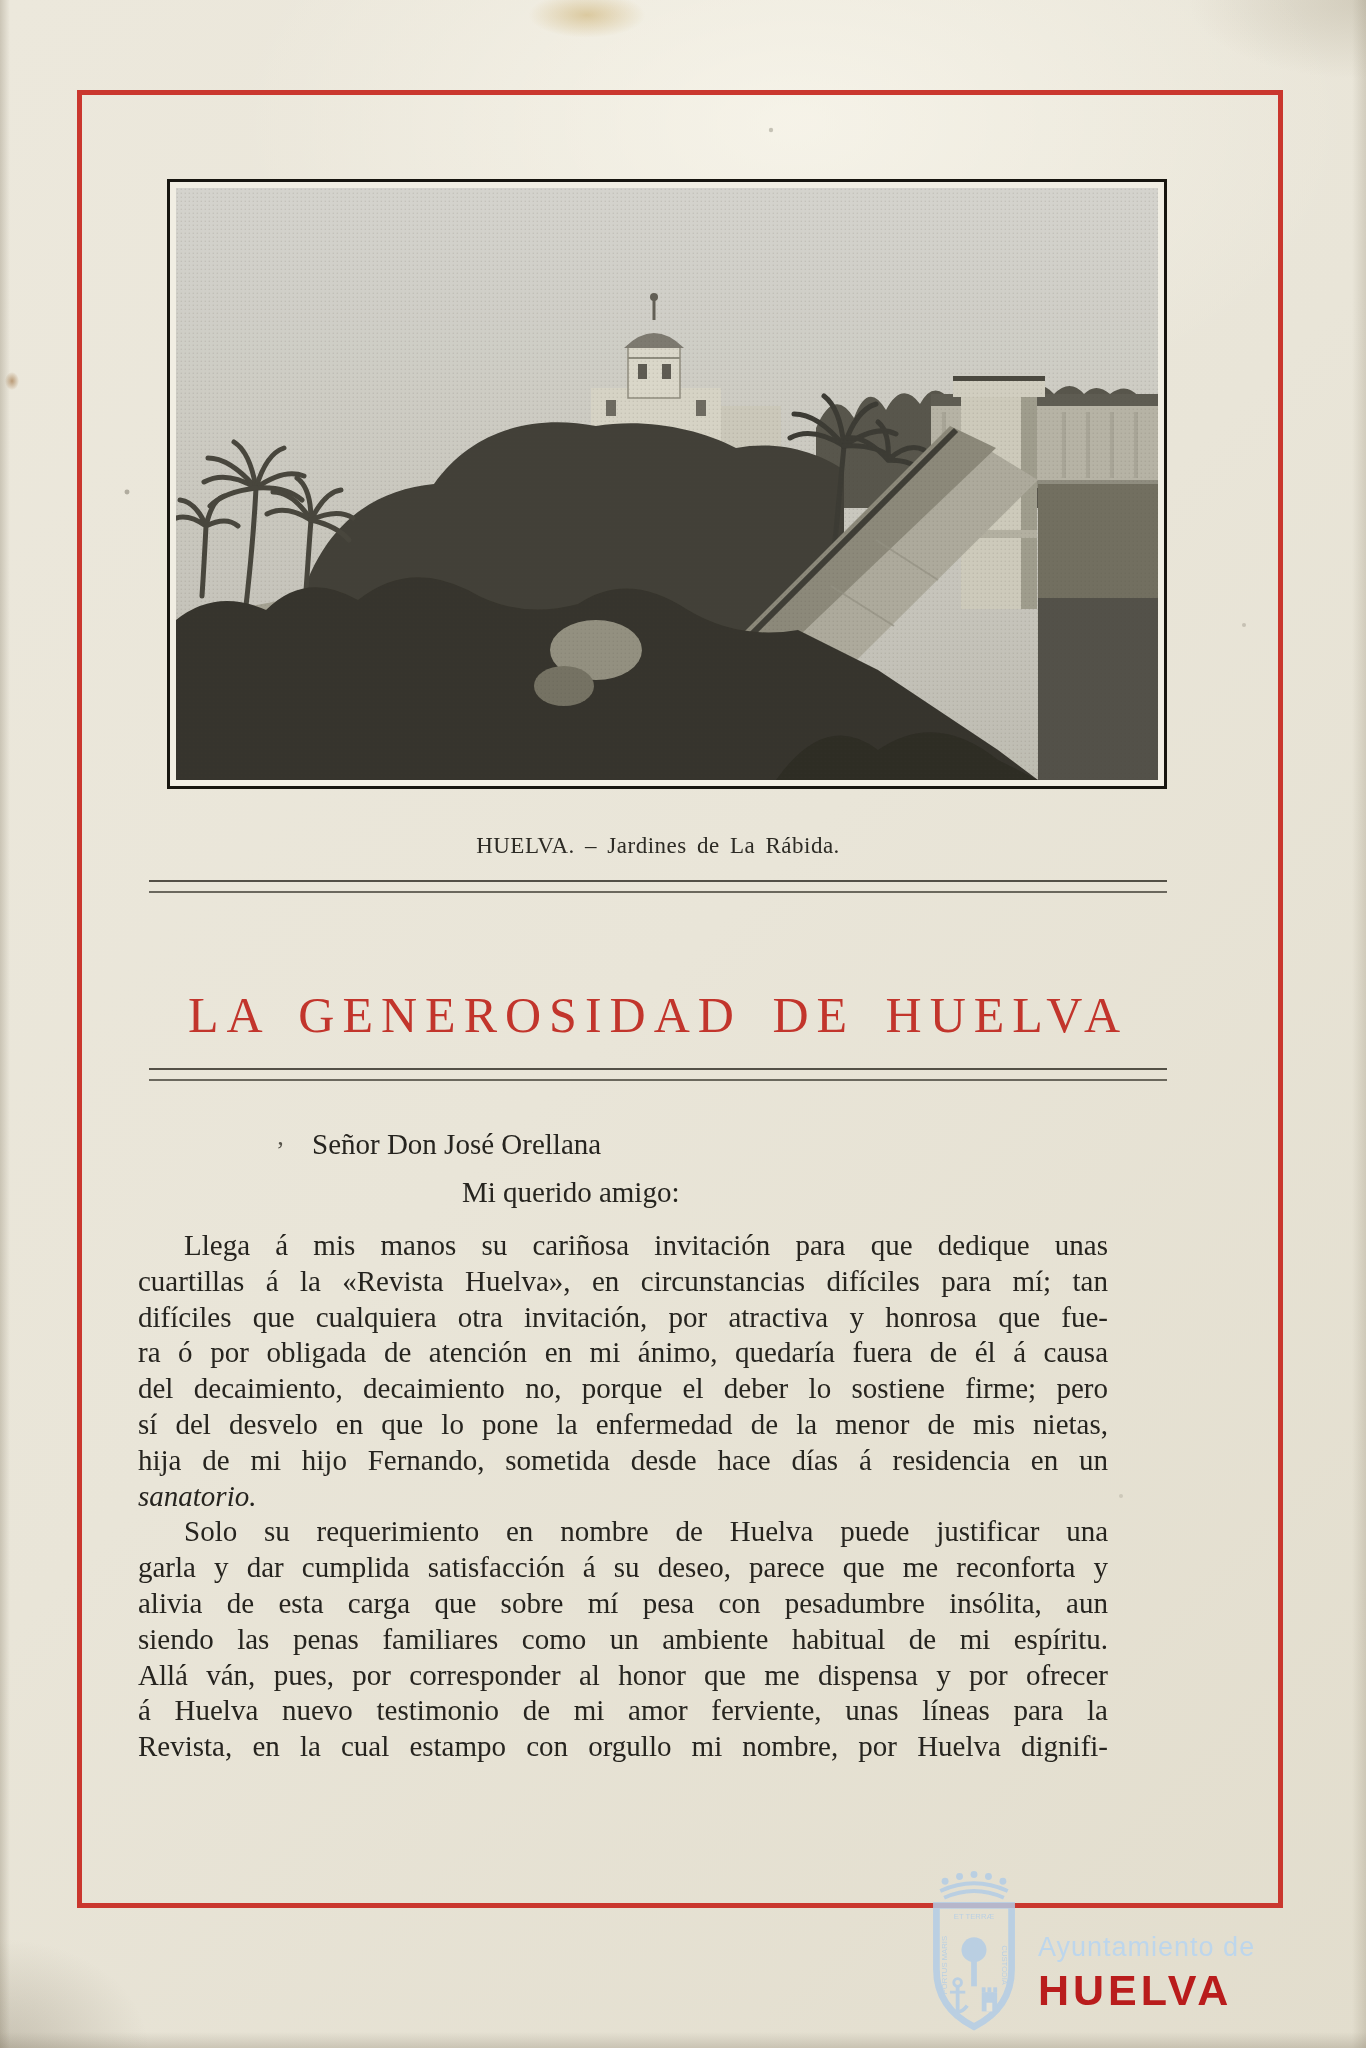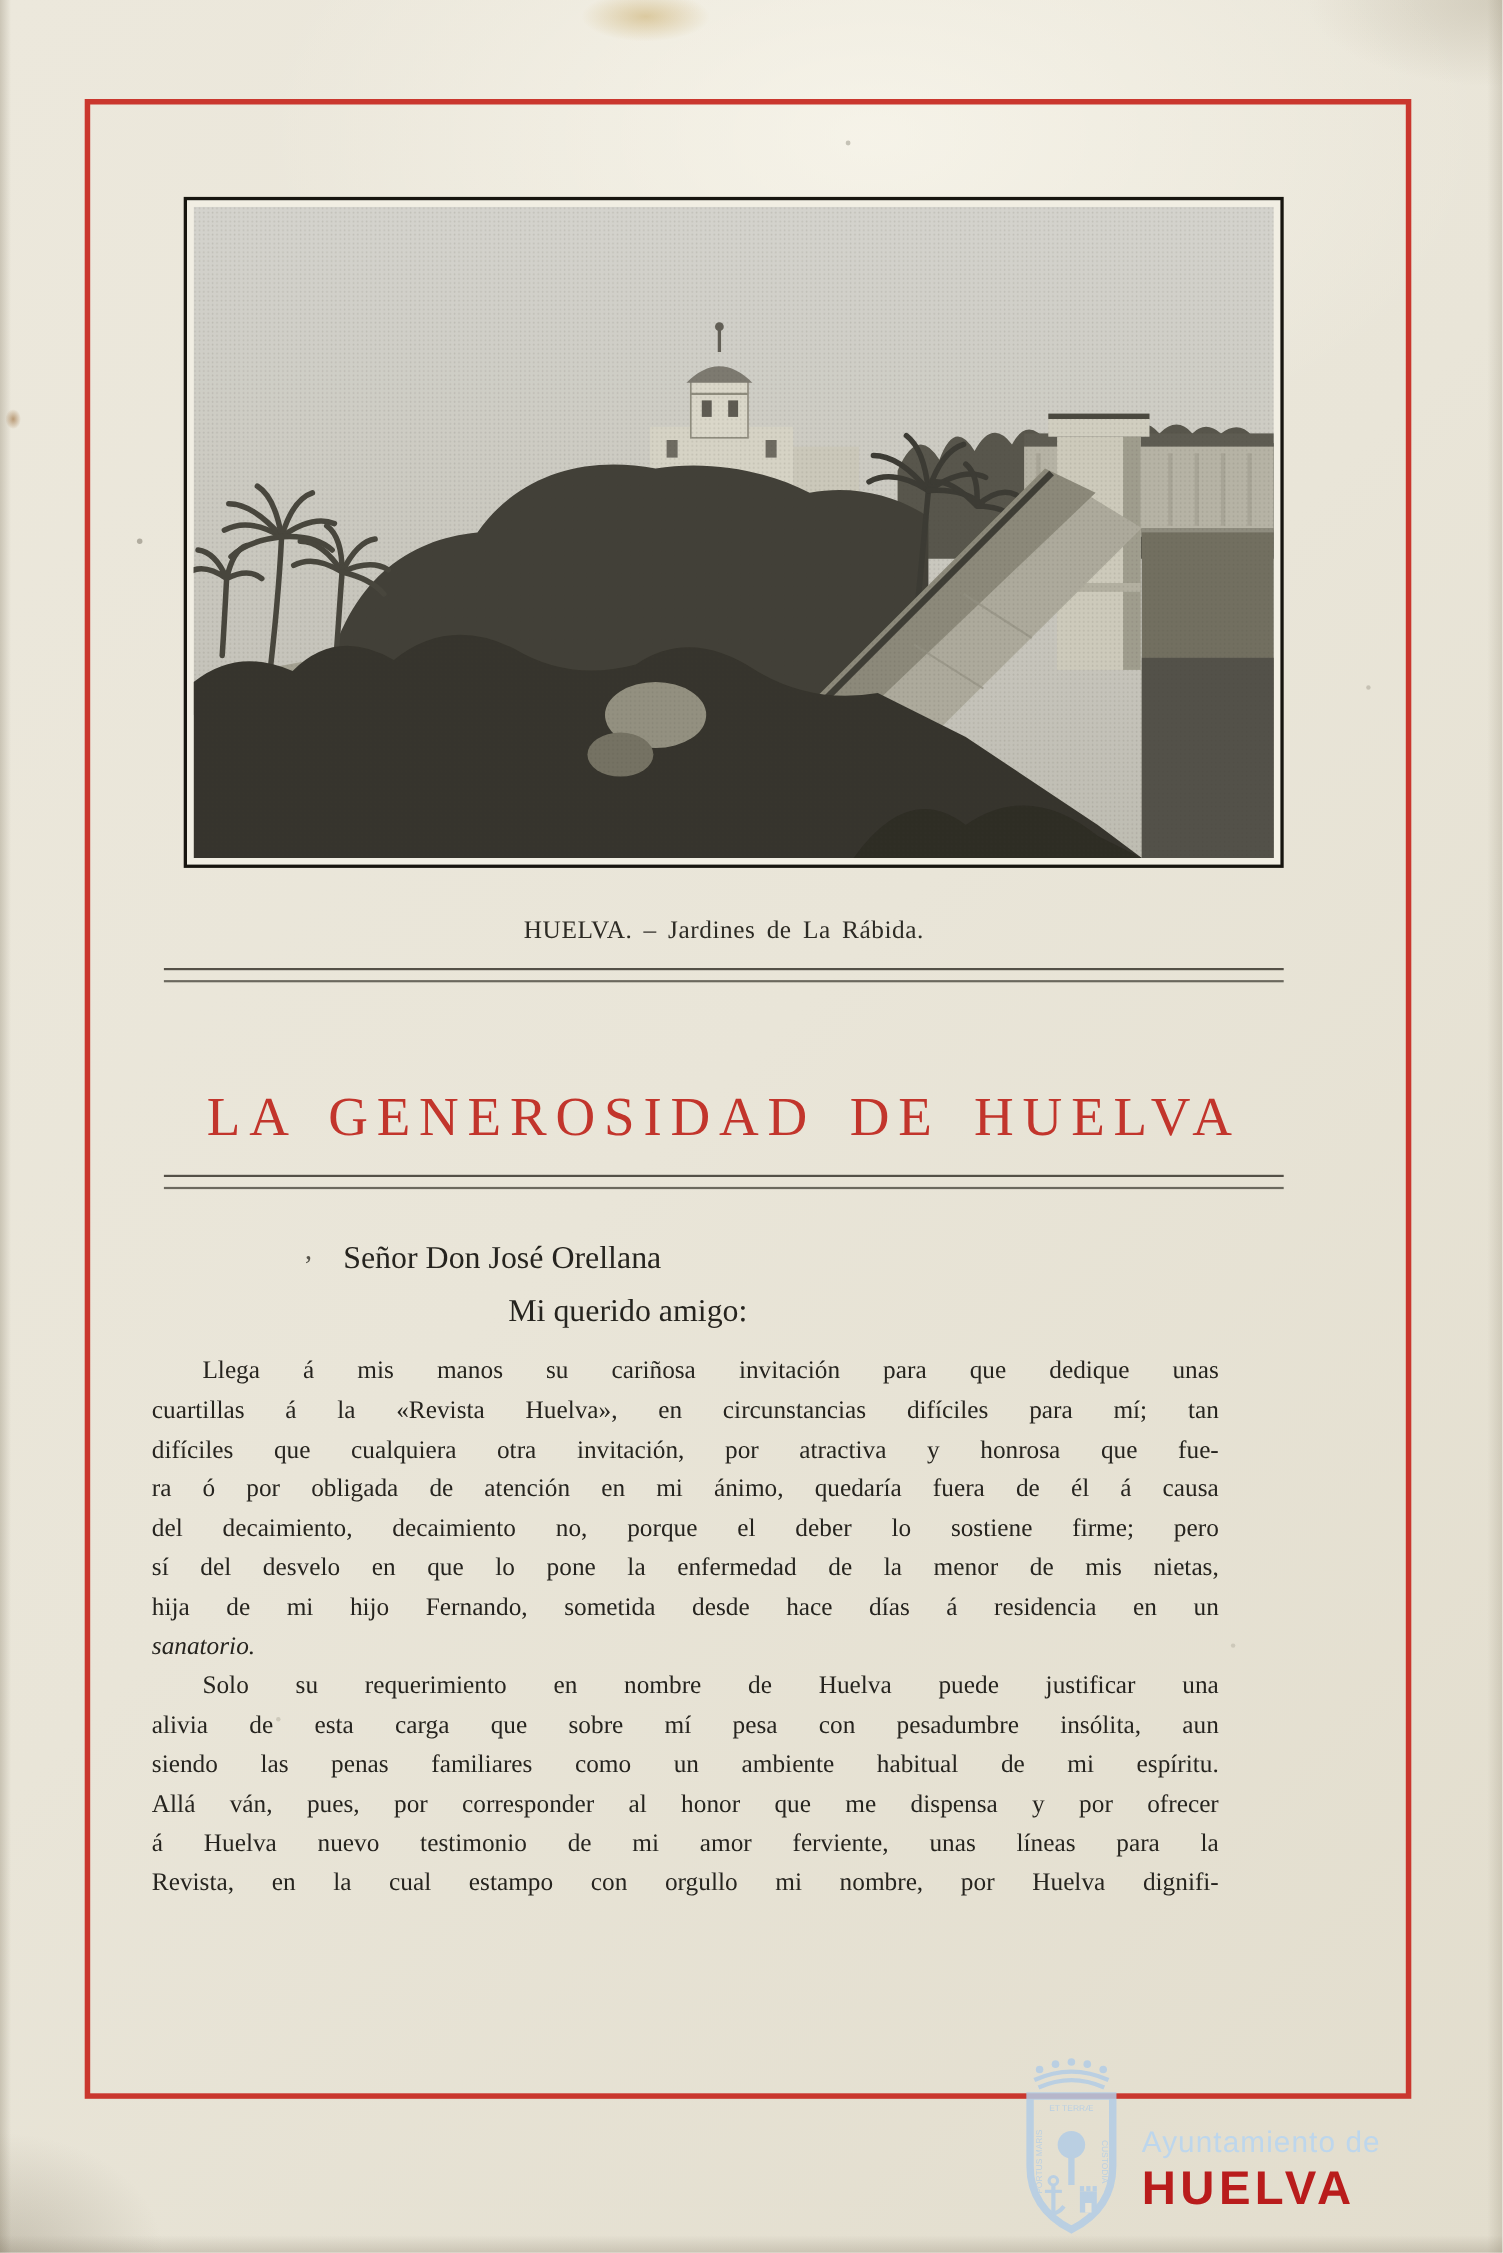--- a/index.html
+++ b/index.html
@@ -47,21 +47,21 @@
   .rule{position:absolute;left:149px;width:1018px;height:9px;
     border-top:2px solid rgba(58,55,46,.85);border-bottom:2px solid rgba(58,55,46,.72);}
   .rule-caption{top:880px;}
   .rule-title{top:1068px;}
   .title{position:absolute;left:150px;top:986px;width:1016px;margin:0;text-align:center;
     font-size:50px;font-weight:normal;letter-spacing:8px;word-spacing:10px;color:#c2352c;}
   
   .stray-mark{position:absolute;left:276px;top:1136px;font-size:26px;color:#57544b;}
   .sal-recipient{position:absolute;left:312px;top:1128px;font-size:29px;}
   .sal-greeting{position:absolute;left:462px;top:1176px;font-size:29px;}
-  .body-text{position:absolute;left:138px;top:1228px;width:970px;font-size:23px;color:#26241f;}
+  .body-text{position:absolute;left:138px;top:1228px;width:970px;font-size:29px;color:#26241f;}
   .line{height:35.8px;line-height:35.8px;text-align:justify;text-align-last:justify;
     overflow:hidden;white-space:nowrap;}
   .line.indent{text-indent:46px;}
   .line.endline{text-align-last:left;font-style:italic;}
   
   .watermark-crest{position:absolute;left:921px;top:1866px;width:106px;height:180px;opacity:.85;}
   .wm-text{position:absolute;left:1038px;top:1932px;font-family:"Liberation Sans", sans-serif;}
   .wm-line1{font-size:27px;color:#bdd6ec;letter-spacing:1px;}
   .wm-line2{font-size:43px;font-weight:bold;color:#b91c1c;letter-spacing:4px;margin-top:3px;}
 </style>
@@ -206,20 +206,21 @@
 <div class="body-text">
     <div class="line indent">Llega á mis manos su cariñosa invitación para que dedique unas</div>
     <div class="line">cuartillas á la «Revista Huelva», en circunstancias difíciles para mí; tan</div>
     <div class="line">difíciles que cualquiera otra invitación, por atractiva y honrosa que fue-</div>
     <div class="line">ra ó por obligada de atención en mi ánimo, quedaría fuera de él á causa</div>
     <div class="line">del decaimiento, decaimiento no, porque el deber lo sostiene firme; pero</div>
     <div class="line">sí del desvelo en que lo pone la enfermedad de la menor de mis nietas,</div>
     <div class="line">hija de mi hijo Fernando, sometida desde hace días á residencia en un</div>
     <div class="line endline">sanatorio.</div>
     <div class="line indent">Solo su requerimiento en nombre de Huelva puede justificar una</div>
+    <div class="line">garla y dar cumplida satisfacción á su deseo, parece que me reconforta y</div>
     <div class="line">alivia de esta carga que sobre mí pesa con pesadumbre insólita, aun</div>
     <div class="line">siendo las penas familiares como un ambiente habitual de mi espíritu.</div>
     <div class="line">Allá ván, pues, por corresponder al honor que me dispensa y por ofrecer</div>
     <div class="line">á Huelva nuevo testimonio de mi amor ferviente, unas líneas para la</div>
     <div class="line">Revista, en la cual estampo con orgullo mi nombre, por Huelva dignifi-</div>
   </div>
 
 <svg class="watermark-crest" viewBox="0 0 110 185" aria-hidden="true">
   <g fill="#b3cde6" stroke="#b3cde6">
     <circle cx="25" cy="15" r="3.6" stroke="none"></circle>

